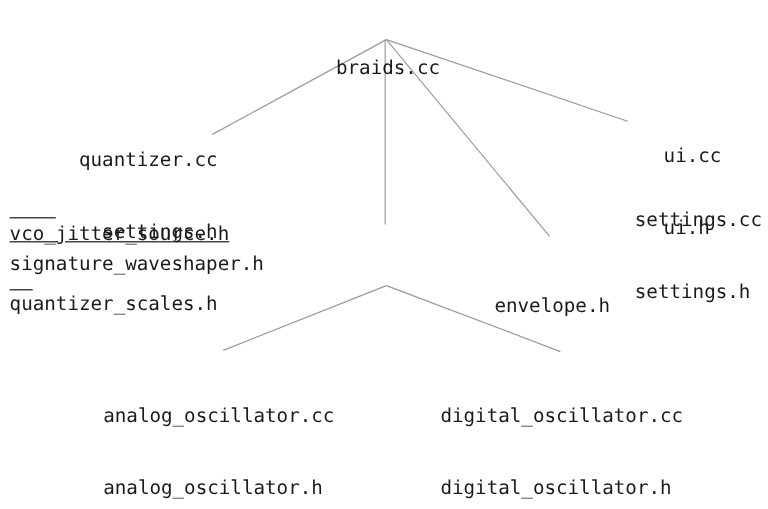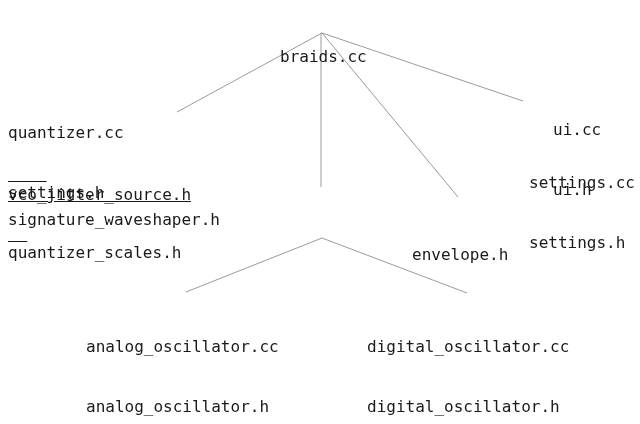--- a/index.html
+++ b/index.html
@@ -26,21 +26,21 @@
     height: 424px;
   }
   .node {
     position: absolute;
     white-space: pre;
   }
   .file-label { height: 20px; }
 
   
   .node-braids    { left: 280px; top: 7px;   }
-  .node-quantizer { left: 8px;   top: 83px;  }
+  .node-quantizer { left: 8px;   top: 83px; text-align: right;  }
   .node-vco       { left: 8px;   top: 145px; text-decoration: underline; }
   .node-signature { left: 8px;   top: 170px; }
   .node-ui        { left: 529px; top: 80px; margin-left: 24px;  }
   .node-settings  { left: 529px; top: 133px; }
   .node-macro     { left: 220px; top: 196px; }
   .node-envelope  { left: 412px; top: 205px; }
   .node-analog    { left: 86px;  top: 297px; }
   .node-digital   { left: 367px; top: 297px; }
   .node-resources { left: 263px; top: 379px; }
 </style>

